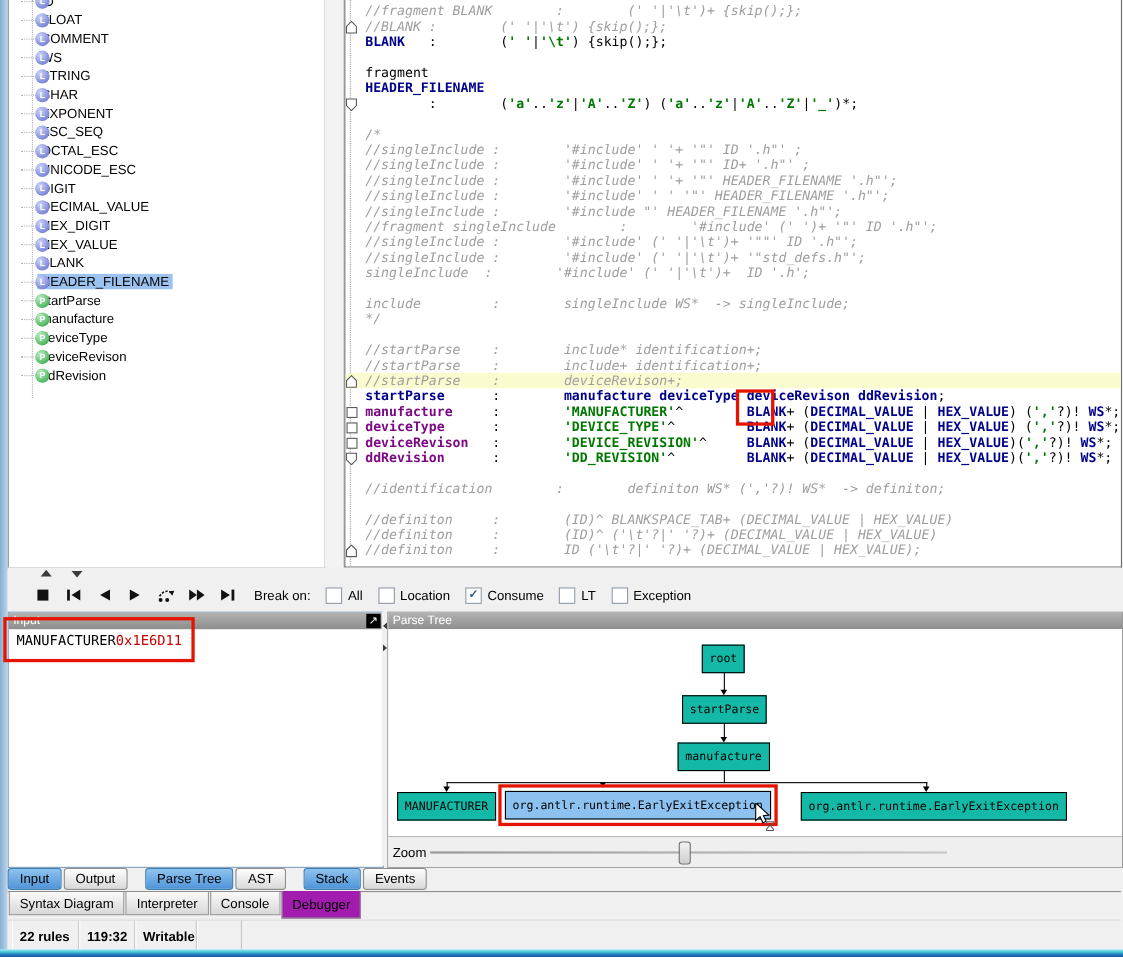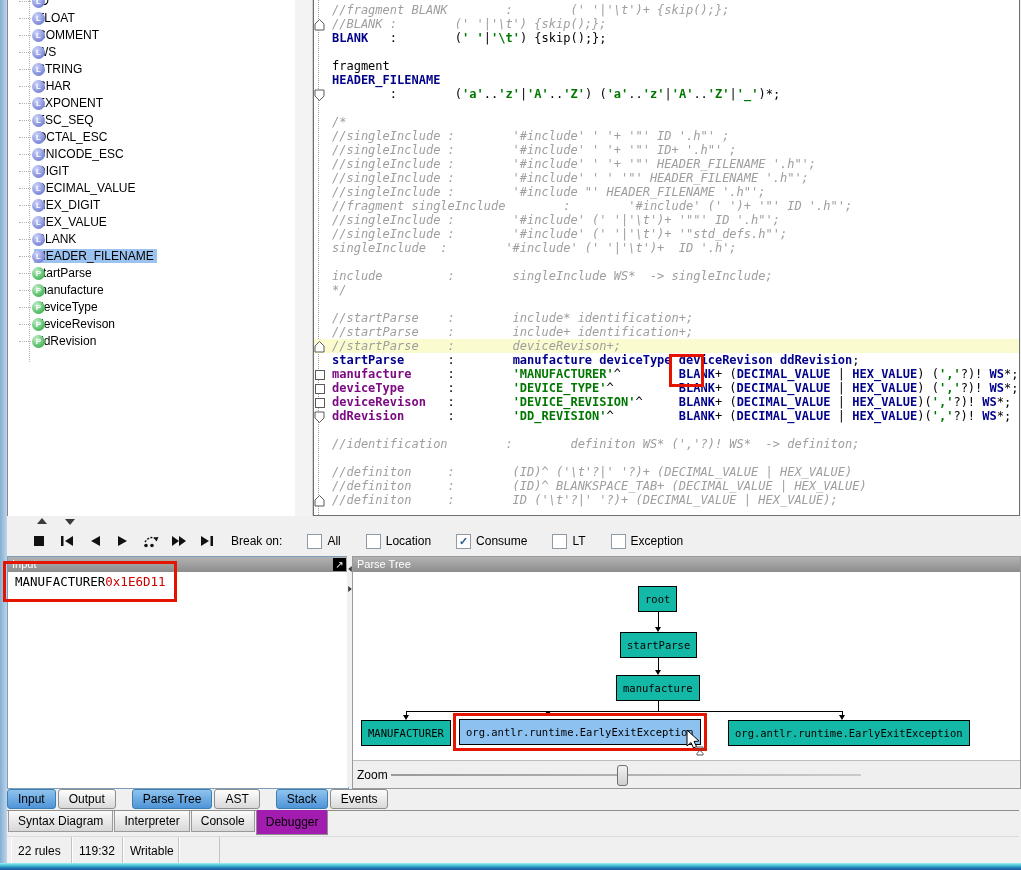--- a/index.html
+++ b/index.html
@@ -53,21 +53,21 @@
   .tri-down{border-left:5px solid transparent;border-right:5px solid transparent;border-top:6px solid #3a3a3a;}
   .tri-left{border-top:5px solid transparent;border-bottom:5px solid transparent;border-right:6px solid #3a3a3a;}
   .tri-right{border-top:5px solid transparent;border-bottom:5px solid transparent;border-left:6px solid #3a3a3a;}
 
   .dbg-toolbar{position:absolute;left:7px;top:526px;width:1012px;height:30px;background:#f0f0f0;
     display:flex;align-items:center;}
   .tb-btn{width:24px;height:20px;background:transparent;border:none;display:flex;align-items:center;
     justify-content:center;padding:0;}
   .tb-btn svg{display:block;}
   .breakon{margin-left:12px;color:#000;}
-  .cb{display:inline-flex;align-items:center;margin-left:25px;}
+  .cb{display:inline-flex;align-items:center;margin-left:14px;}
   .cb .box{width:13px;height:13px;background:#fff;border:1px solid #8e9aa5;margin-right:5px;
     font-size:11px;line-height:12px;text-align:center;color:#2c5e92;font-weight:bold;}
 
   
   .panel-hdr{height:15px;background:linear-gradient(#b2b2b2,#8d8d8d);color:#fff;font-size:11px;
     line-height:15px;padding-left:4px;position:relative;}
   .panel{position:absolute;background:#fff;border:1px solid #7f9db9;}
   .input-panel{left:7px;top:556px;width:340px;height:231px;}
   .pt-panel{left:352px;top:556px;width:667px;height:231px;border-color:#9a9a9a;}
   .maxi{position:absolute;right:2px;top:1px;width:13px;height:13px;background:#000;color:#fff;
@@ -102,21 +102,21 @@
   
   .tab-row{position:absolute;left:7px;top:810px;width:1012px;height:26px;border-top:1px solid #8e8e8e;
     display:flex;align-items:flex-start;background:#f0f0f0;}
   .tab{height:20px;line-height:20px;padding:0 9px;border:1px solid #9a9a9a;border-top:none;
     background:linear-gradient(#fafafa,#d8d8d8);margin-left:1px;}
   .tab.active{height:24px;line-height:24px;background:#a21caf;border-top:none;position:relative;
     margin-top:-1px;border-color:#8e8e8e;z-index:2;}
 
   
   .status{position:absolute;left:7px;top:836px;width:1012px;height:27px;background:#f0f0f0;
-    border-top:1px solid #dadada;display:flex;align-items:stretch;}
+    border-top:1px solid #dadada;display:flex;align-items:stretch;font-weight:bold;}
   .scell{border-right:1px solid #c3c3c3;border-left:1px solid #fff;display:flex;align-items:center;
     padding-left:6px;}
 
   .cursor{position:absolute;z-index:35;}
 </style>
 </head>
 <body>
 
 <div id="app">
   <div class="win-left"></div>
@@ -185,22 +185,22 @@
       <div class="code-line"><span class="tok">startParse</span><span class="pl">      :        </span><span class="tok">manufacture deviceType deviceRevison ddRevision</span><span class="pl">;</span></div>
       <div class="code-line"><span class="gmark bp"></span><span class="rule">manufacture</span><span class="pl">     :        </span><span class="lit">'MANUFACTURER'</span><span class="pl">^        </span><span class="tok">BLANK</span><span class="pl">+ (</span><span class="tok">DECIMAL_VALUE</span><span class="pl"> | </span><span class="tok">HEX_VALUE</span><span class="pl">) (</span><span class="lit">','</span><span class="pl">?)! </span><span class="tok">WS</span><span class="pl">*;</span></div>
       <div class="code-line"><span class="gmark bp"></span><span class="rule">deviceType</span><span class="pl">      :        </span><span class="lit">'DEVICE_TYPE'</span><span class="pl">^         </span><span class="tok">BLANK</span><span class="pl">+ (</span><span class="tok">DECIMAL_VALUE</span><span class="pl"> | </span><span class="tok">HEX_VALUE</span><span class="pl">) (</span><span class="lit">','</span><span class="pl">?)! </span><span class="tok">WS</span><span class="pl">*;</span></div>
       <div class="code-line"><span class="gmark bp"></span><span class="rule">deviceRevison</span><span class="pl">   :        </span><span class="lit">'DEVICE_REVISION'</span><span class="pl">^     </span><span class="tok">BLANK</span><span class="pl">+ (</span><span class="tok">DECIMAL_VALUE</span><span class="pl"> | </span><span class="tok">HEX_VALUE</span><span class="pl">)(</span><span class="lit">','</span><span class="pl">?)! </span><span class="tok">WS</span><span class="pl">*;</span></div>
       <div class="code-line"><span class="gmark"><svg width="11" height="12" viewBox="0 0 11 12">
             <path d="M1,1 L10,1 L10,7 L5.5,11.5 L1,7 Z" fill="#fff" stroke="#5a5a5a"></path>
           </svg></span><span class="rule">ddRevision</span><span class="pl">      :        </span><span class="lit">'DD_REVISION'</span><span class="pl">^         </span><span class="tok">BLANK</span><span class="pl">+ (</span><span class="tok">DECIMAL_VALUE</span><span class="pl"> | </span><span class="tok">HEX_VALUE</span><span class="pl">)(</span><span class="lit">','</span><span class="pl">?)! </span><span class="tok">WS</span><span class="pl">*;</span></div>
       <div class="code-line"></div>
       <div class="code-line"><span class="cm">//identification        :        definiton WS* (','?)! WS*  -&gt; definiton;</span></div>
       <div class="code-line"></div>
+      <div class="code-line"><span class="cm">//definiton     :        (ID)^ BLANKSPACE_TAB+ (DECIMAL_VALUE | HEX_VALUE)</span></div>
       <div class="code-line"><span class="cm">//definiton     :        (ID)^ ('\t'?|' '?)+ (DECIMAL_VALUE | HEX_VALUE)</span></div>
-      <div class="code-line"><span class="cm">//definiton     :        (ID)^ BLANKSPACE_TAB+ (DECIMAL_VALUE | HEX_VALUE)</span></div>
       <div class="code-line"><span class="gmark"><svg width="11" height="12" viewBox="0 0 11 12">
             <path d="M1,11 L1,5 L5.5,0.5 L10,5 L10,11 Z" fill="#fff" stroke="#5a5a5a"></path>
           </svg></span><span class="cm">//definiton     :        ID ('\t'?|' '?)+ (DECIMAL_VALUE | HEX_VALUE);</span></div>
     </div>
 
   <div class="red-box" style="left:669px;top:354px;width:29px;height:27px;"></div>
 
   <div class="hsplit">
     <span class="tri tri-up" style="position:absolute;left:30px;top:2px;"></span>
     <span class="tri tri-down" style="position:absolute;left:58px;top:3px;"></span>

